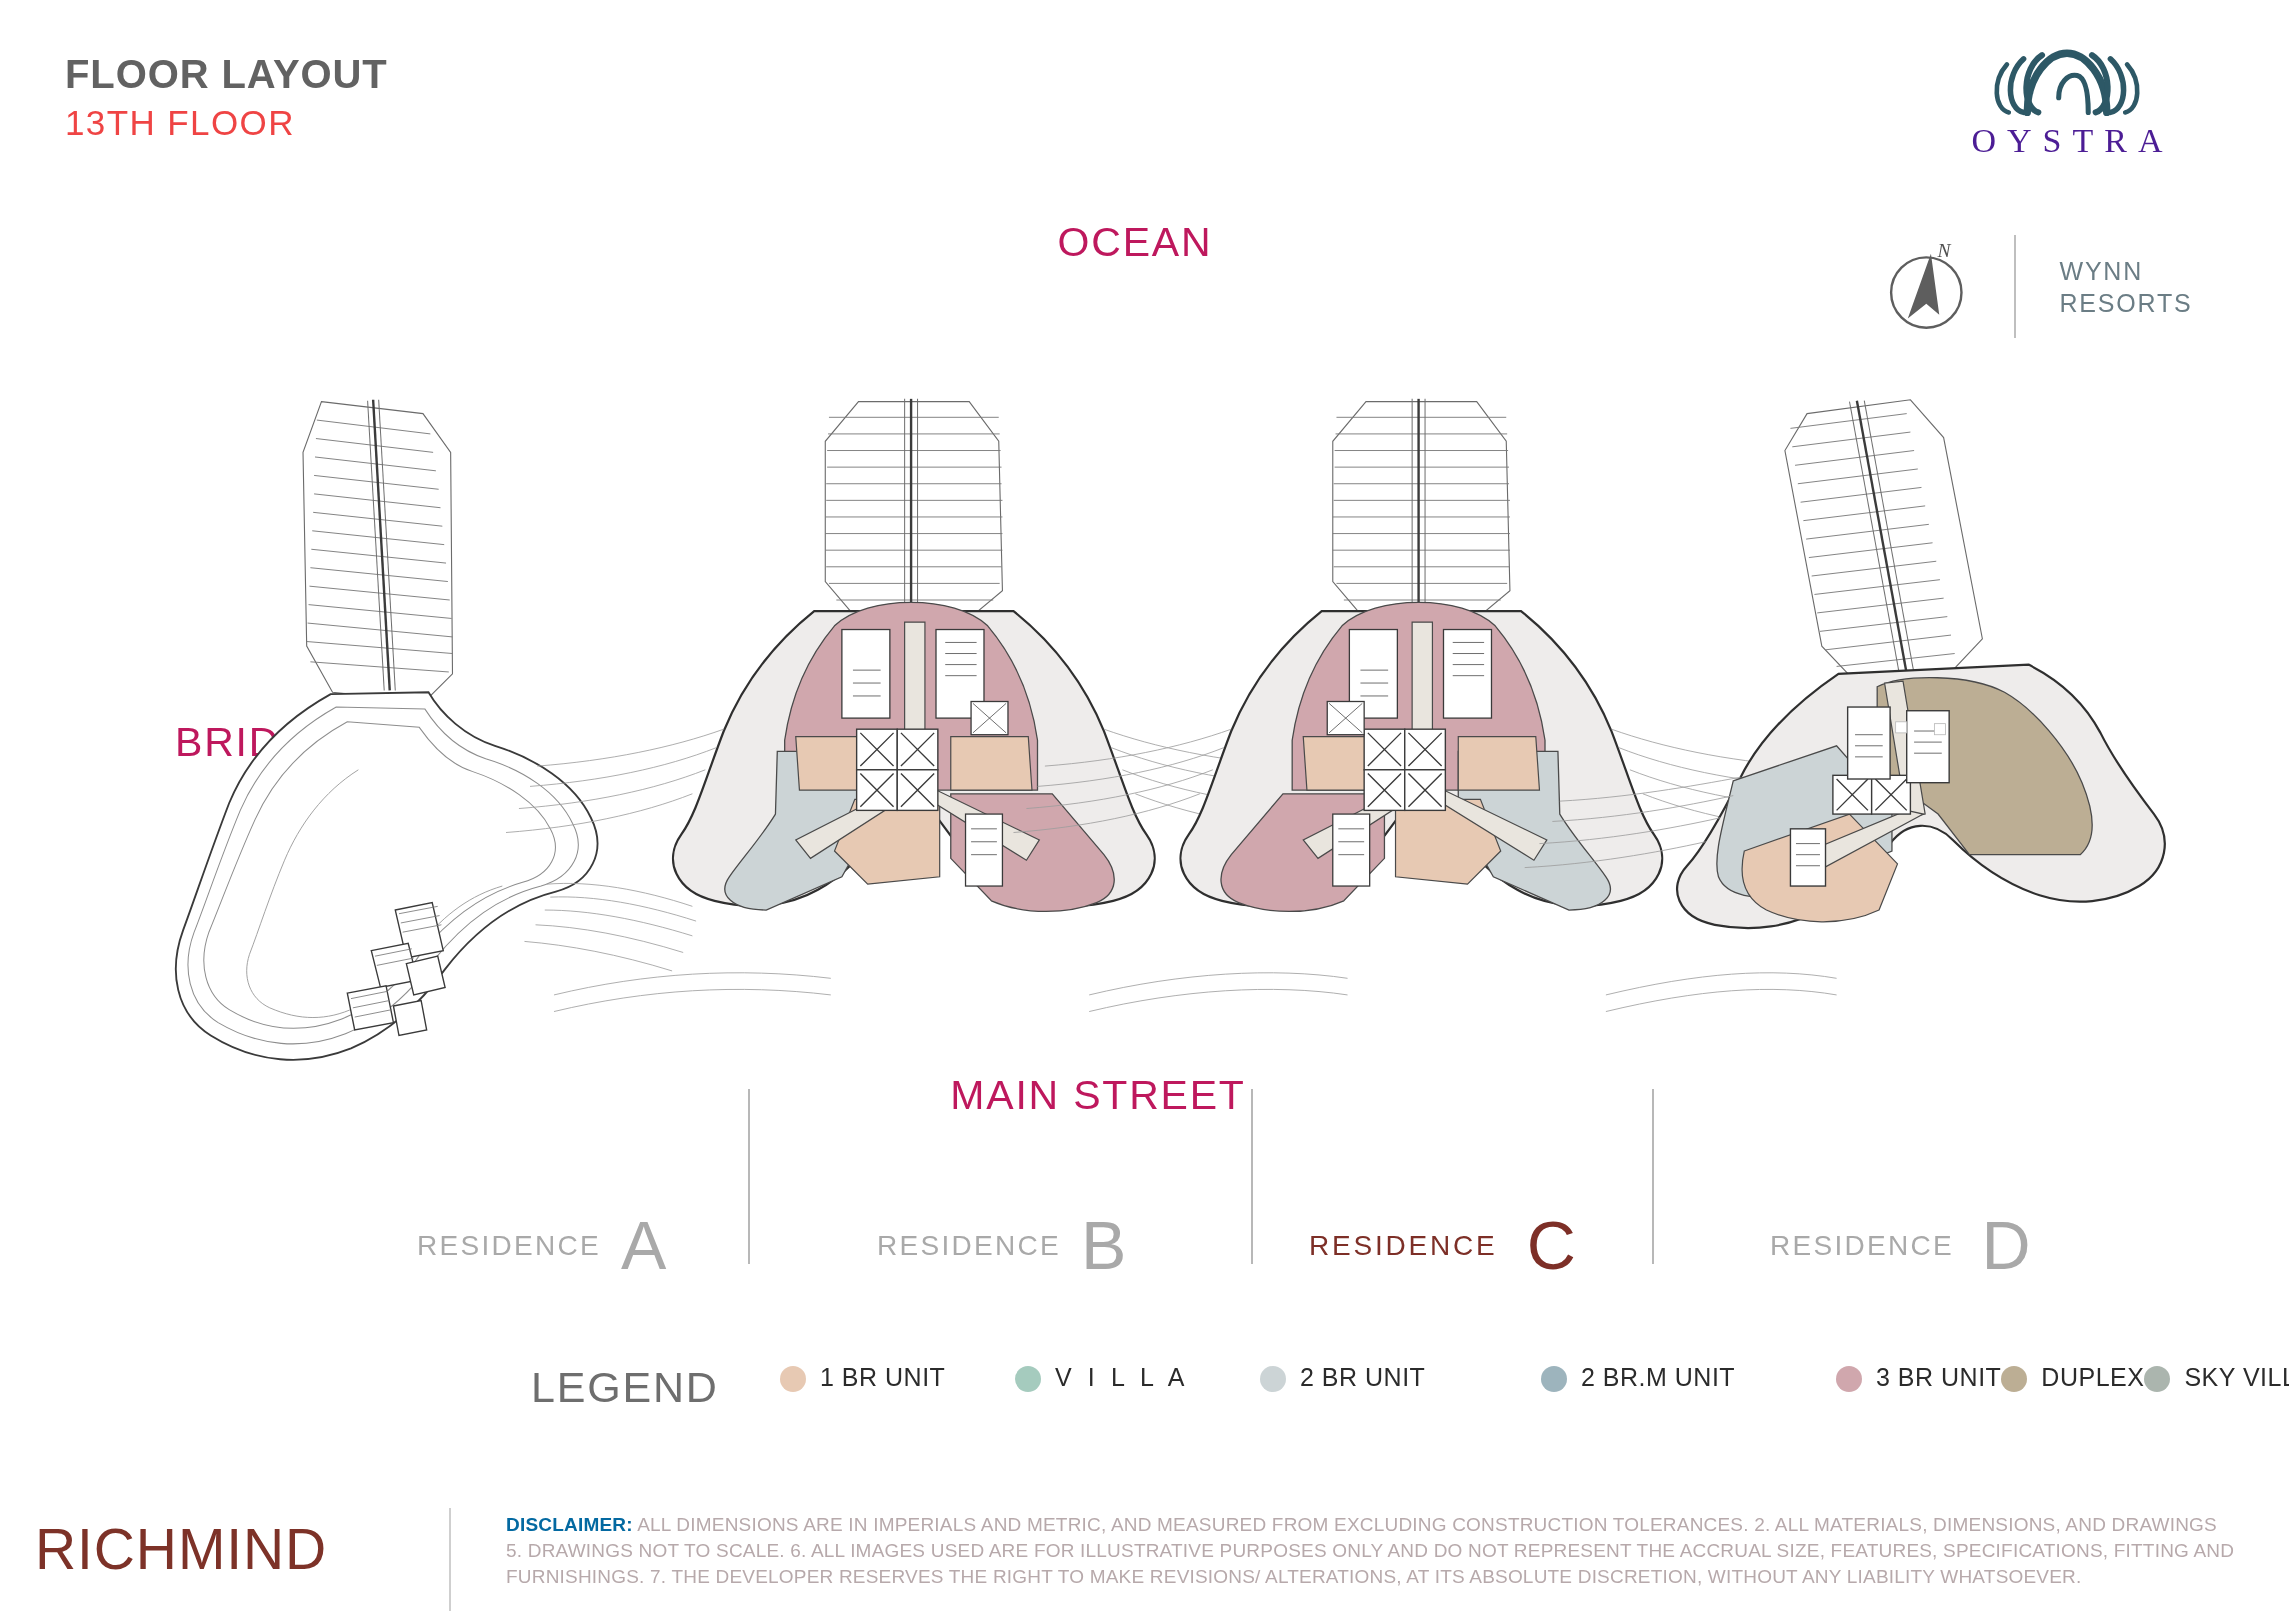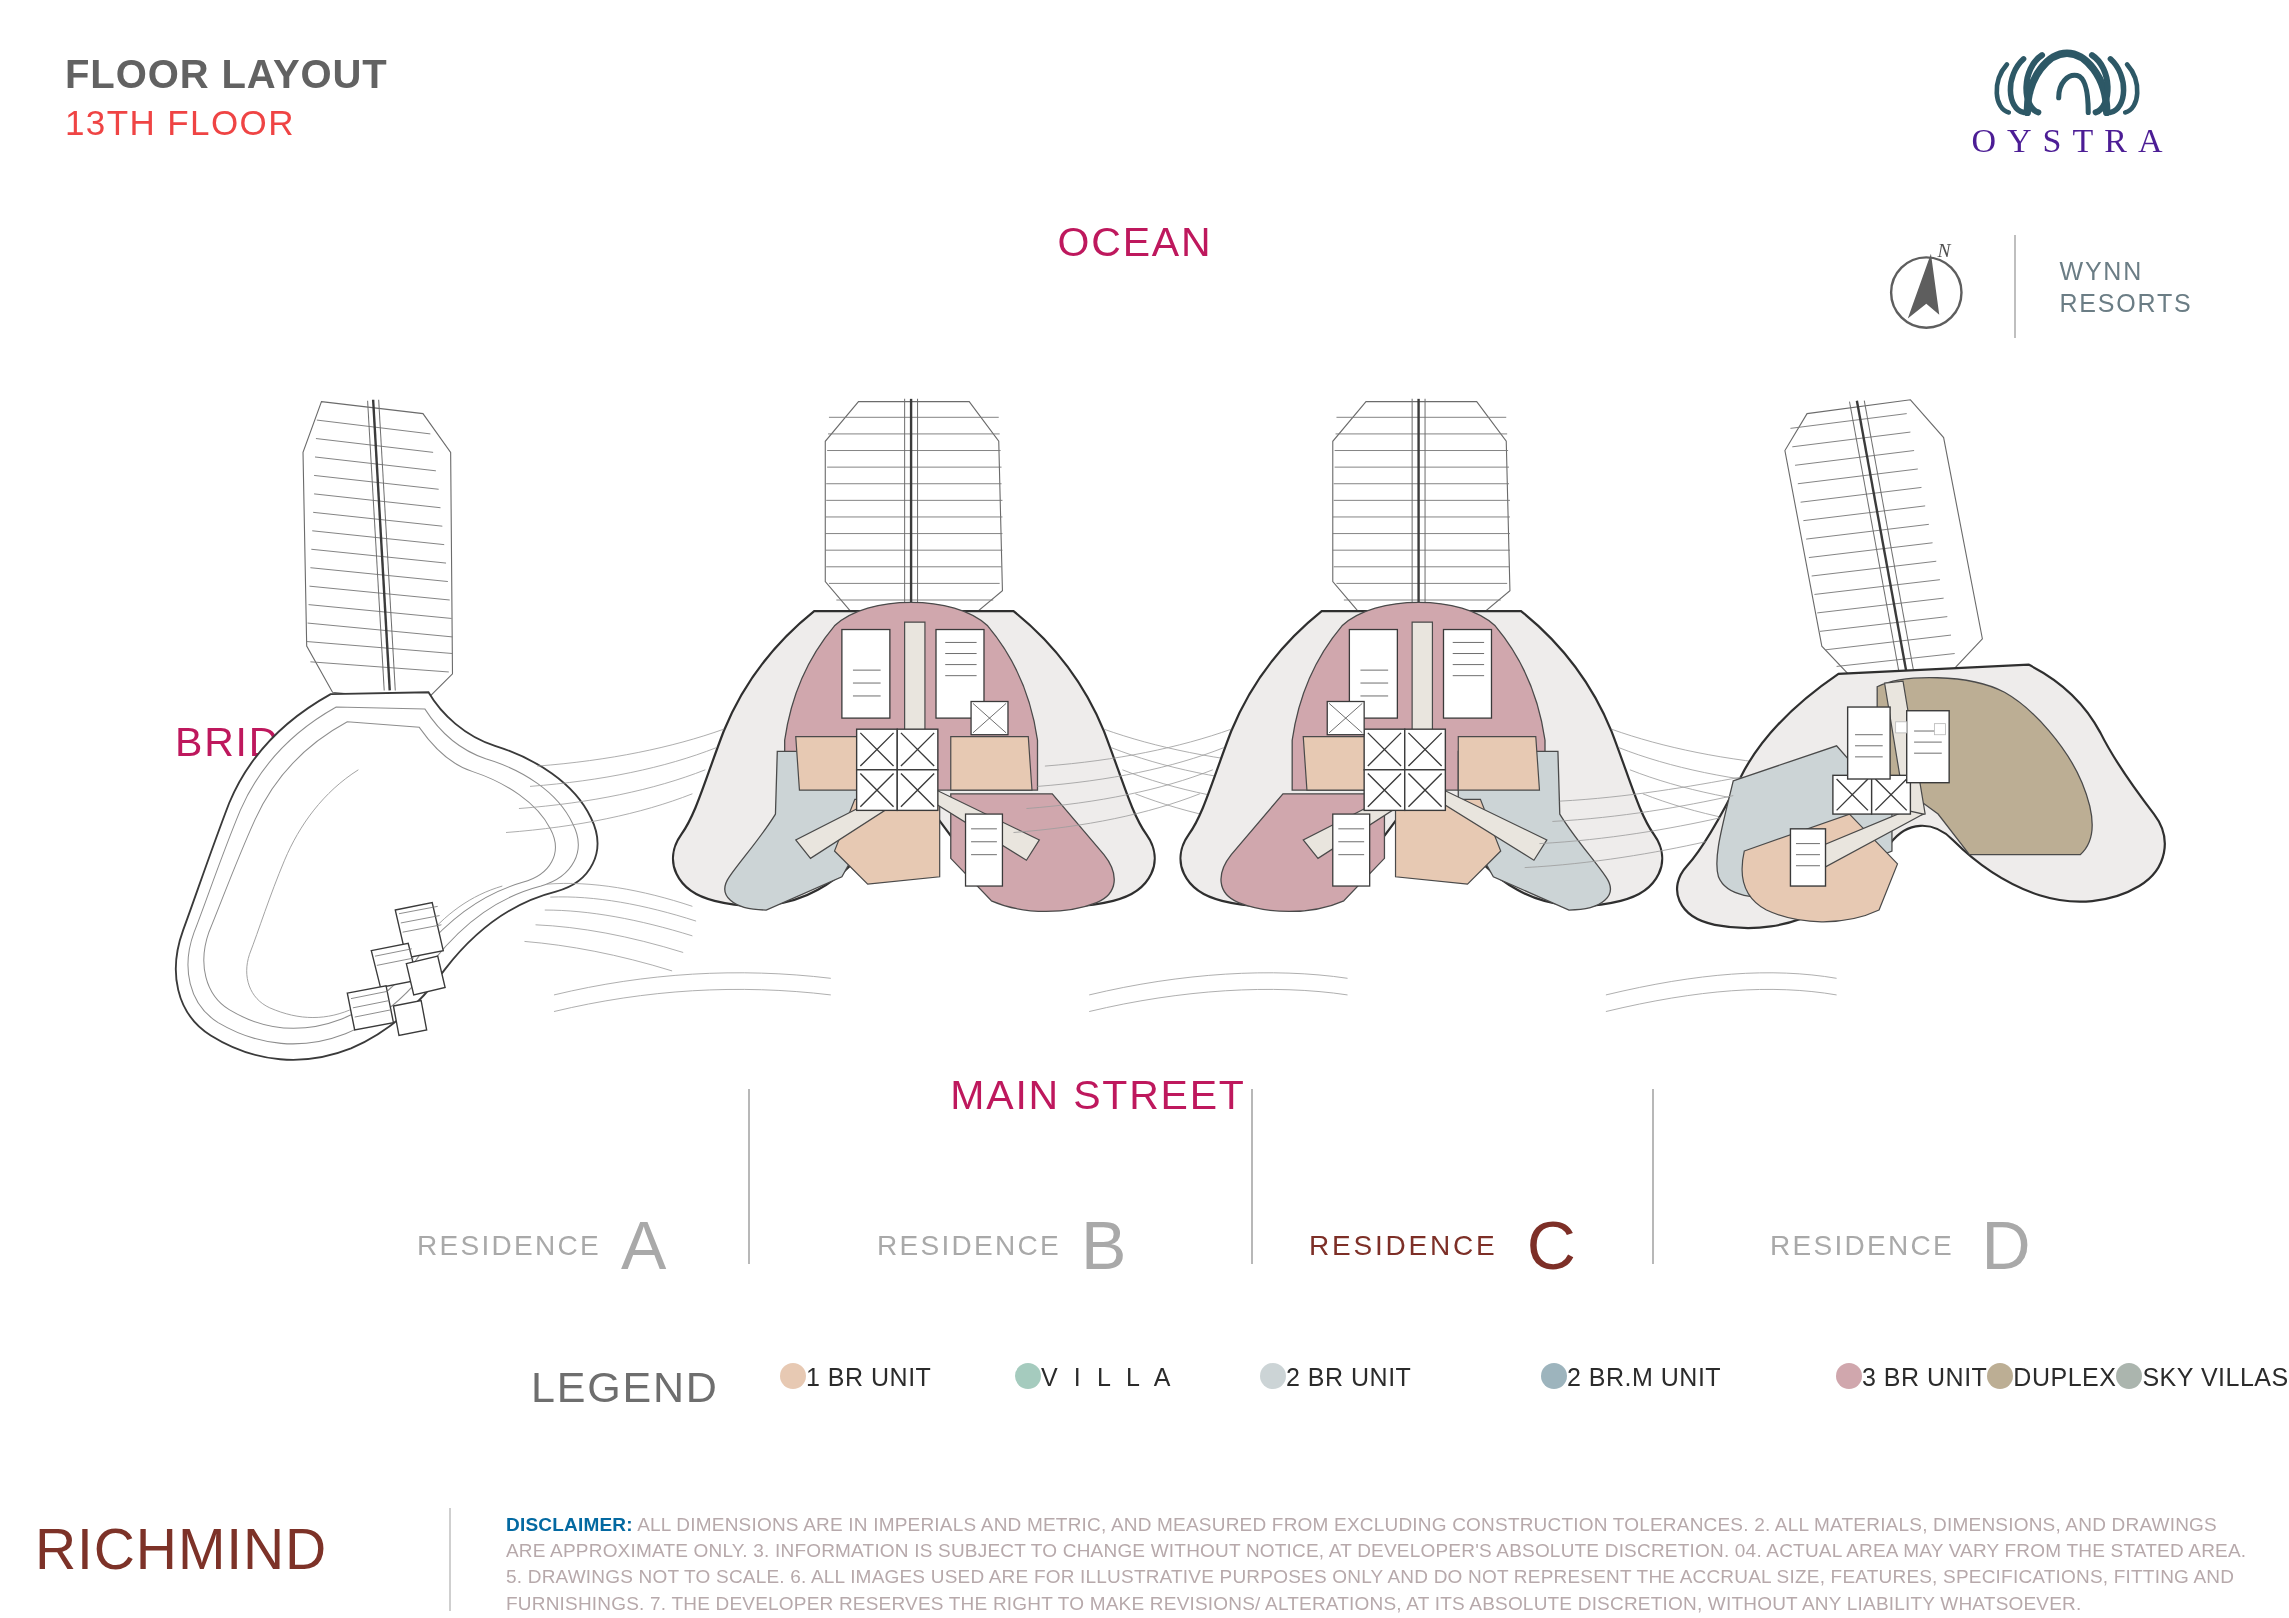--- a/index.html
+++ b/index.html
@@ -90,21 +90,21 @@
     font-size:43px; font-weight:300; letter-spacing:1.8px; color:#6e6e6e;
   }
   #legend-grid {
     position:absolute; left:780px; top:9.2px;
     display:grid;
     grid-template-columns:235px 245px 281px 295px;
     grid-auto-rows:50px;
     grid-auto-flow:column;
     align-items:center;
   }
-  .legend-item { display:flex; align-items:flex-start; }
+  .legend-item { display:flex; align-items:flex-end; gap:14px; }
   .legend-dot {
     width:26px; height:26px; border-radius:50%; flex:0 0 26px;
   }
   .legend-text {
     font-size:25px; font-weight:400; letter-spacing:0.5px; color:#2b2b2b;
     white-space:nowrap;
   }
   .legend-text.spaced { letter-spacing:4.6px; }
 
   
@@ -560,17 +560,16 @@
       <span class="legend-text">SKY VILLAS</span>
     </div>
 
   </div>
 </div>
 
 <div id="richmind-logo">RICHMIND</div>
 <div id="footer-divider"></div>
 <div id="disclaimer">
   <div class="dl"><b>DISCLAIMER:</b><span> ALL DIMENSIONS ARE IN IMPERIALS AND METRIC, AND MEASURED FROM EXCLUDING CONSTRUCTION TOLERANCES. 2. ALL MATERIALS, DIMENSIONS, AND DRAWINGS</span></div>
-  <div class="dl">ARE APPROXIMATE ONLY. 3. INFORMATION IS SUBJECT TO CHANGE WITHOUT NOTICE, AT DEVELOPER'S ABSOLUTE DISCRETION. 04. ACTUAL AREA MAY VARY FROM THE STATED AREA.</div>
   <div class="dl">5. DRAWINGS NOT TO SCALE. 6. ALL IMAGES USED ARE FOR ILLUSTRATIVE PURPOSES ONLY AND DO NOT REPRESENT THE ACCRUAL SIZE, FEATURES, SPECIFICATIONS, FITTING AND</div>
   <div class="dl">FURNISHINGS. 7. THE DEVELOPER RESERVES THE RIGHT TO MAKE REVISIONS/ ALTERATIONS, AT ITS ABSOLUTE DISCRETION, WITHOUT ANY LIABILITY WHATSOEVER.</div>
 </div>
 
 
 </body></html>

